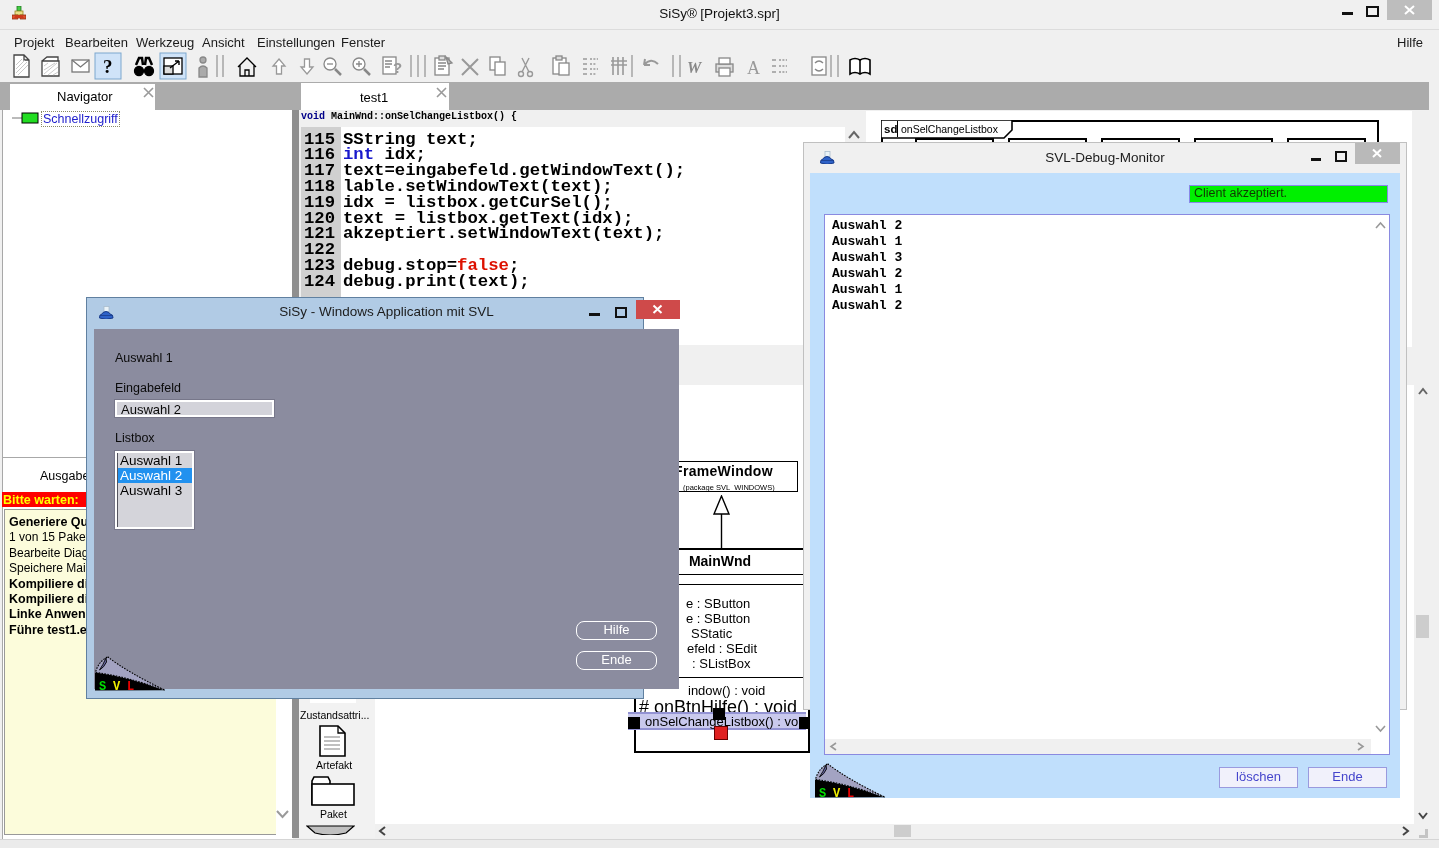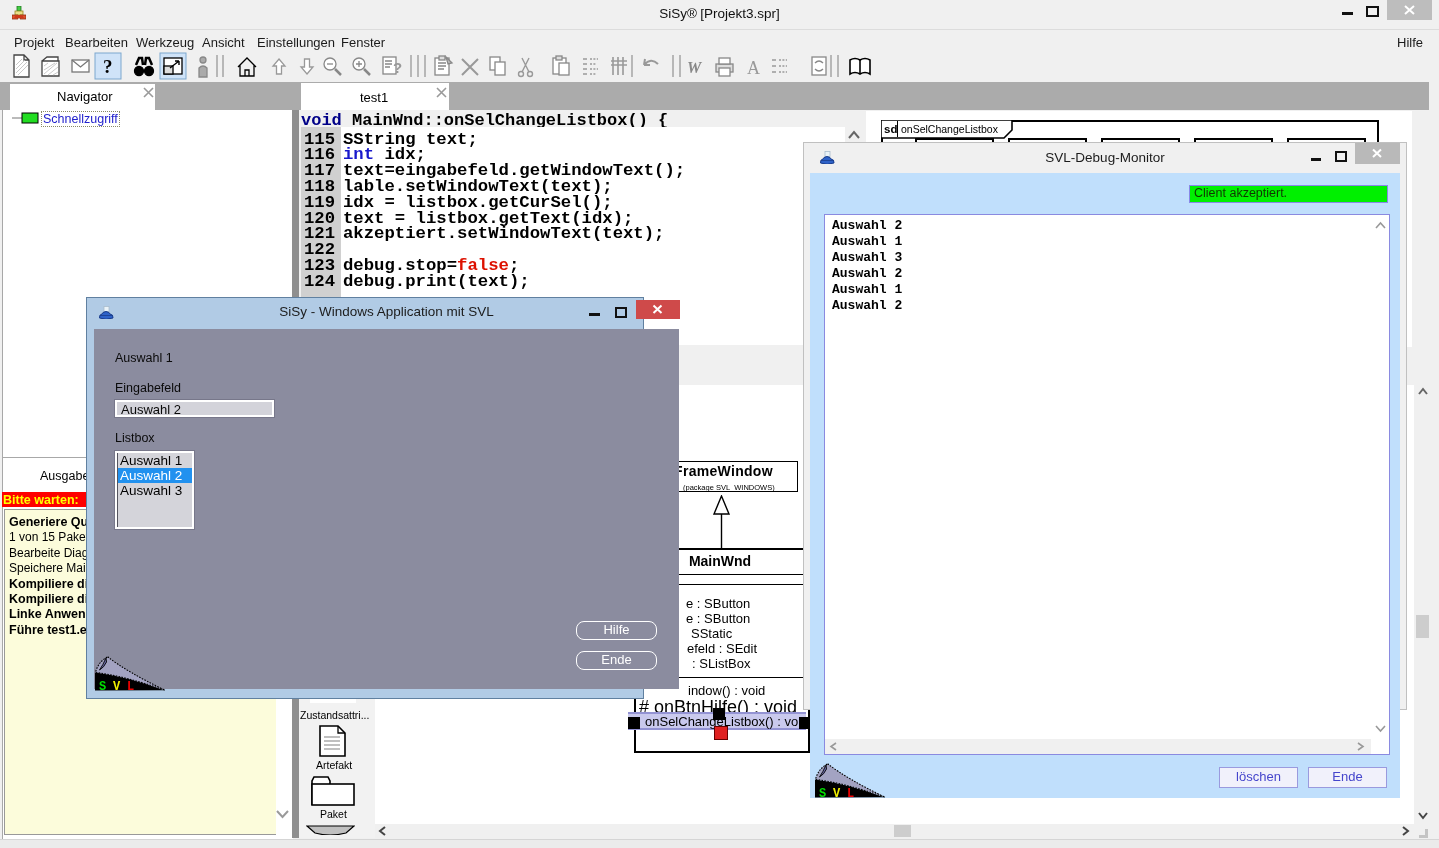--- a/index.html
+++ b/index.html
@@ -213,21 +213,21 @@
   <div class="abs" style="left:4px;top:97.4px;font-weight:bold;font-size:12.5px;">Linke Anwendung test1</div>
   <div class="abs" style="left:4px;top:112.8px;font-weight:bold;font-size:12.5px;">Führe test1.exe aus</div>
 </div>
 <svg class="abs" style="left:276px;top:809px;" width="13" height="10">
     <path d="M1 2 L6.5 8 L12 2" stroke="#9a9a9a" stroke-width="2" fill="none"></path>
   </svg>
 
 <div class="abs" style="left:292px;top:110px;width:7px;height:728px;background:#8f8f8f;"></div>
 
 <div class="abs" style="left:299px;top:110px;width:546px;height:17px;background:#f0f0f0;"></div>
-<div class="abs mono" style="left:301px;top:111px;font-size:17px;font-weight:bold;color:#000;"><span style="color:#000088">void</span> MainWnd::onSelChangeListbox() {</div>
+<div class="abs mono" style="left:301px;top:111px;font-size:10px;font-weight:bold;color:#000;"><span style="color:#000088">void</span> MainWnd::onSelChangeListbox() {</div>
 <div class="abs" style="left:301px;top:127px;width:40px;height:218px;background:#d0d0d0;"></div>
 <div class="abs" style="left:341px;top:127px;width:504px;height:218px;background:#fff;"></div>
 <div class="abs mono" style="left:0;top:0;font-size:17.3px;font-weight:bold;color:#000;">
   <div class="abs" style="left:304px;top:129.6px;">115</div>
   <div class="abs" style="left:304px;top:145.4px;">116</div>
   <div class="abs" style="left:304px;top:161.2px;">117</div>
   <div class="abs" style="left:304px;top:177.0px;">118</div>
   <div class="abs" style="left:304px;top:192.8px;">119</div>
   <div class="abs" style="left:304px;top:208.6px;">120</div>
   <div class="abs" style="left:304px;top:224.4px;text-align:center;">121</div>

